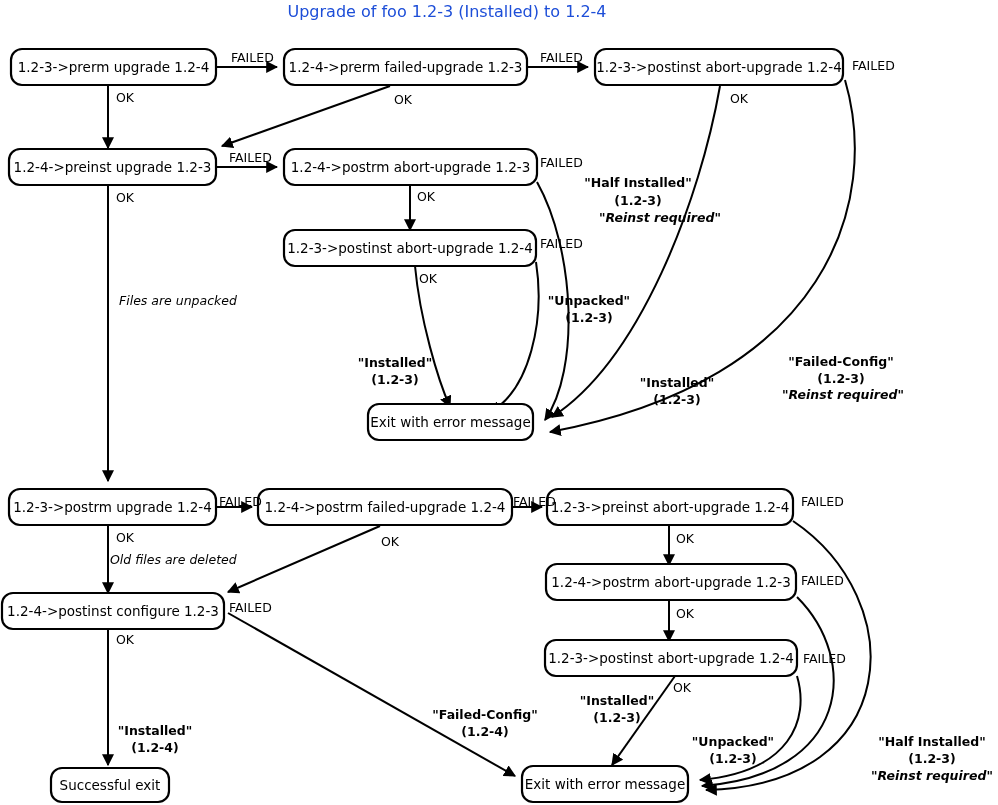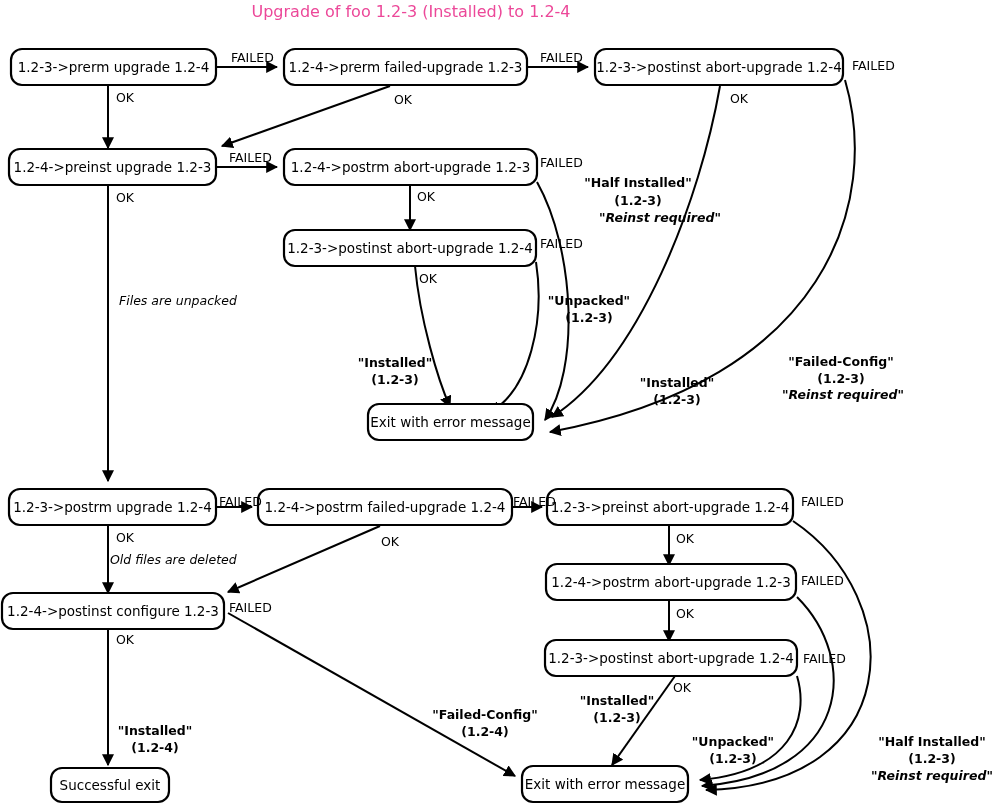--- a/index.html
+++ b/index.html
@@ -1,21 +1,21 @@
 <!DOCTYPE html>
 <html><head>
 <meta charset="utf-8">
 <style>
   html,body{margin:0;padding:0;background:#ffffff;}
   body{font-family:"DejaVu Sans", sans-serif;}
   #stage{position:relative;width:998px;height:805px;background:#fff;overflow:hidden;}
   #diagram-svg{position:absolute;left:0;top:0;width:998px;height:805px;}
   .title{
     position:absolute; left:0; top:2px; width:822px; text-align:center;
-    font-size:16px; color:#ec4899; font-family:"DejaVu Sans", sans-serif;
+    font-size:16px; color:#1d4ed8; font-family:"DejaVu Sans", sans-serif;padding-left:36px;
   }
   text{font-family:"DejaVu Sans", sans-serif; fill:#000;}
   .node-label{font-size:13.5px;}
   .edge-label{font-size:12.5px;}
   .state-label{font-size:12.5px; font-weight:bold;}
   .state-label.ital{font-style:italic;}
   .note-label{font-size:12.5px; font-style:italic;}
   .nodebox{fill:#ffffff;stroke:#000000;stroke-width:2.2;}
   .edge{fill:none;stroke:#000000;stroke-width:2;}
 </style>

